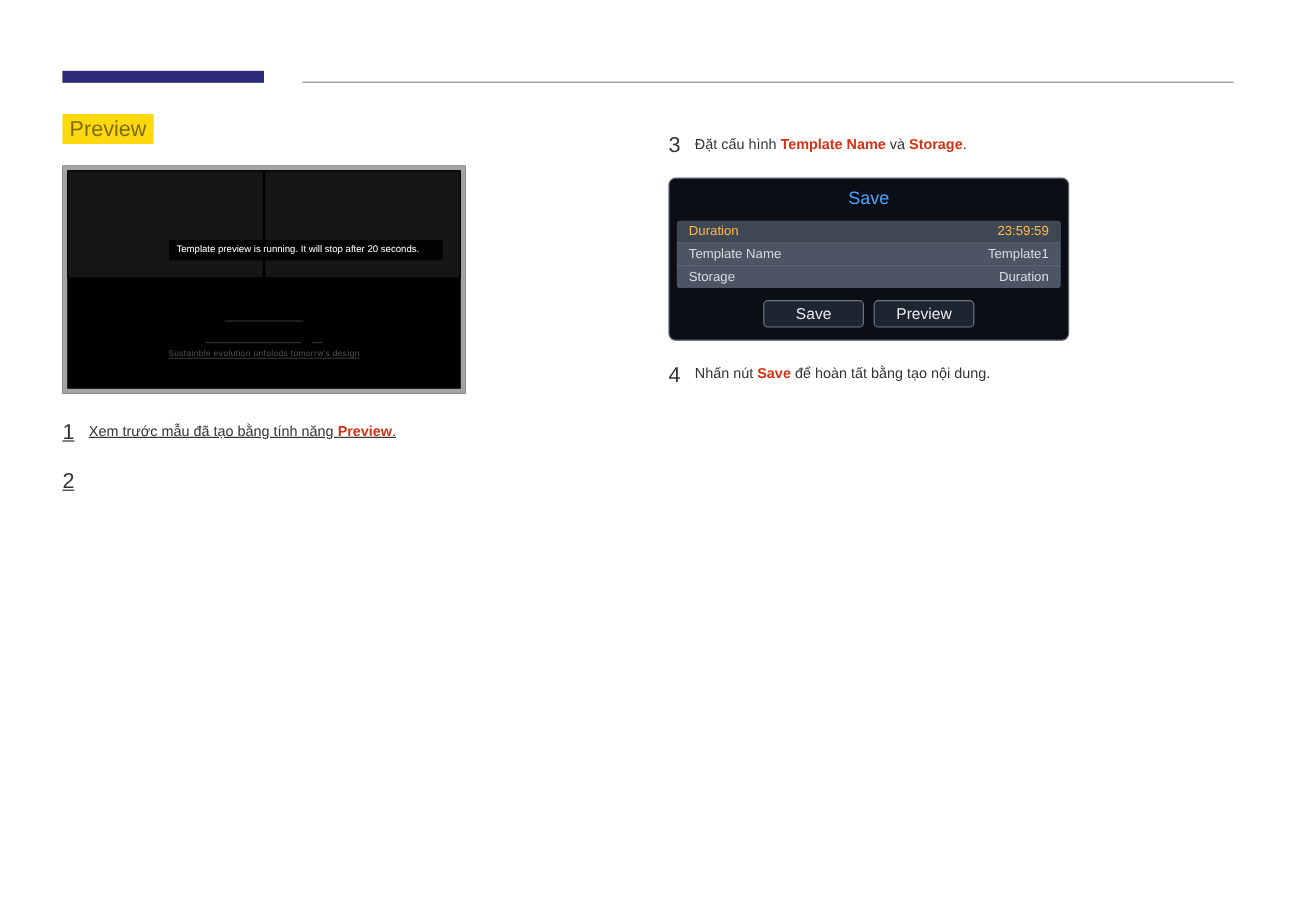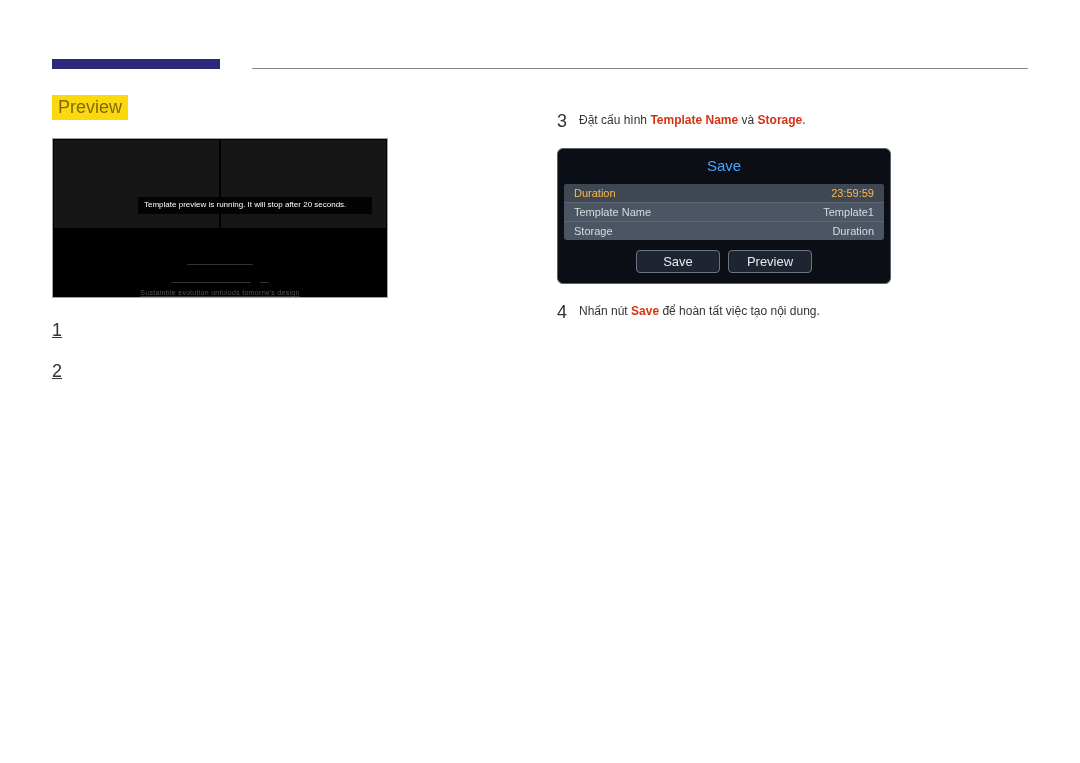--- a/index.html
+++ b/index.html
@@ -44,24 +44,24 @@
   .section-title {
     display: inline-block;
     background: #fcd90f;
     padding: 2px 6px;
     font-size: 18px;
     color: #7d6b08;
   }
   
   .preview-mock {
     width: 336px;
-    height: 160px;
+    height: 190px;
     background: #000;
     position: relative;
-    border: 1px solid #a3a3a3;
+    border: 4px solid #a3a3a3;
     line-height: 1.1;
   }
   .preview-top {
     display: flex;
     height: 90px;
   }
   .preview-top .pane {
     flex: 1;
     background: #161616;
     border: 1px solid #000;
@@ -183,20 +183,23 @@
       <div class="preview-caption">
         <div>New town</div>
         <div>interior design</div>
       </div>
       <div class="preview-subcaption">Sustainble evolution unfolods tomorrw's design</div>
     </div>
 
     <div class="steps" style="margin-top:18px;">
       <div class="step">
         <span class="num">1</span>
+        <span class="txt">
+          <span>Xem trước mẫu đã tạo bằng tính năng </span><span class="kw">Preview</span><span>.</span>
+        </span>
       </div>
       <div class="step">
         <span class="num">2</span>
       </div>
     </div>
   </div>
 
   <div class="col-right">
     <div class="step">
       <span class="num">3</span>
@@ -223,18 +226,18 @@
       </div>
       <div class="save-buttons">
         <div class="save-btn">Save</div>
         <div class="save-btn">Preview</div>
       </div>
     </div>
 
     <div class="step">
       <span class="num">4</span>
       <span class="txt">
-        <span>Nhấn nút </span><span class="kw">Save</span><span> để hoàn tất việc tạo nội dung.</span>
+        <span>Nhấn nút </span><span class="kw">Save</span><span> để hoàn tất bằng tạo nội dung.</span>
       </span>
     </div>
   </div>
 
 </div>
 
 </body></html>

